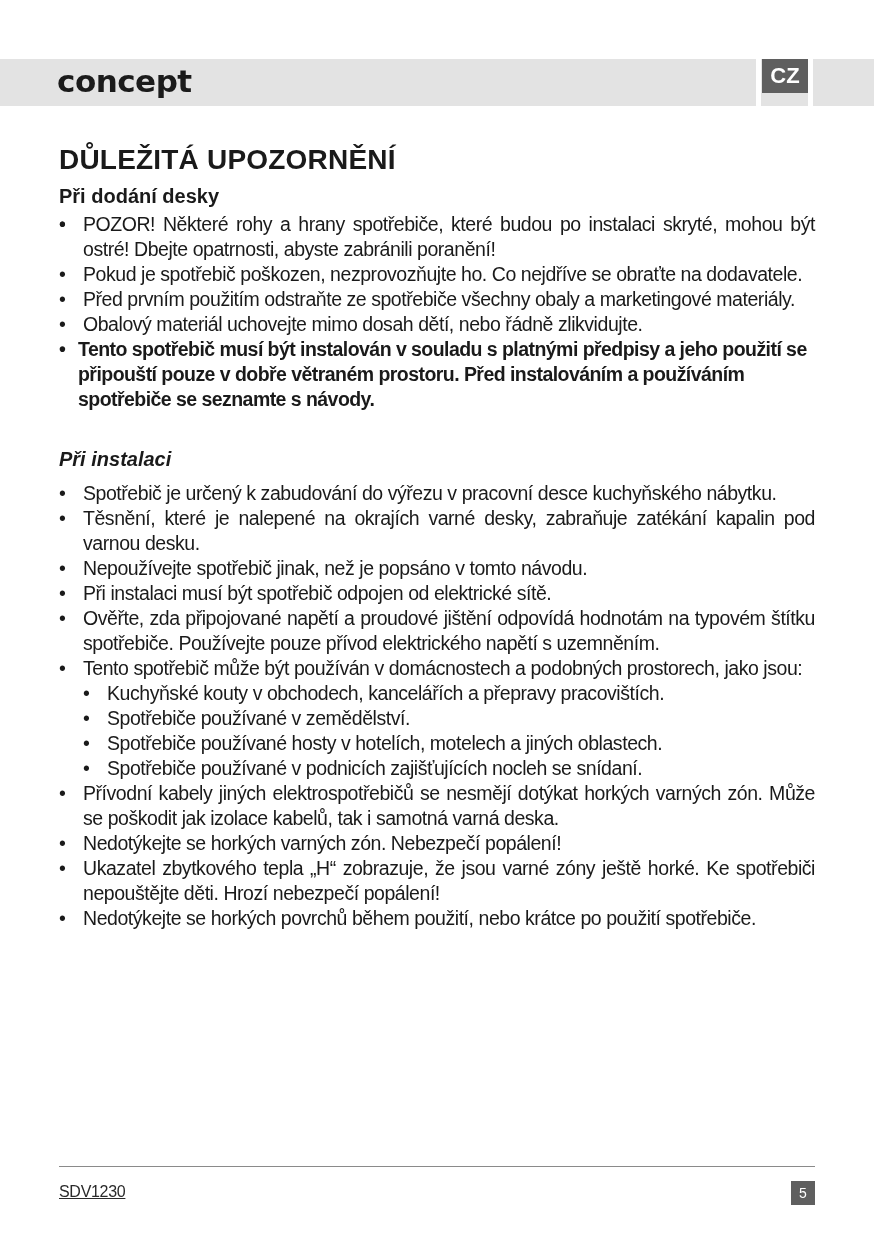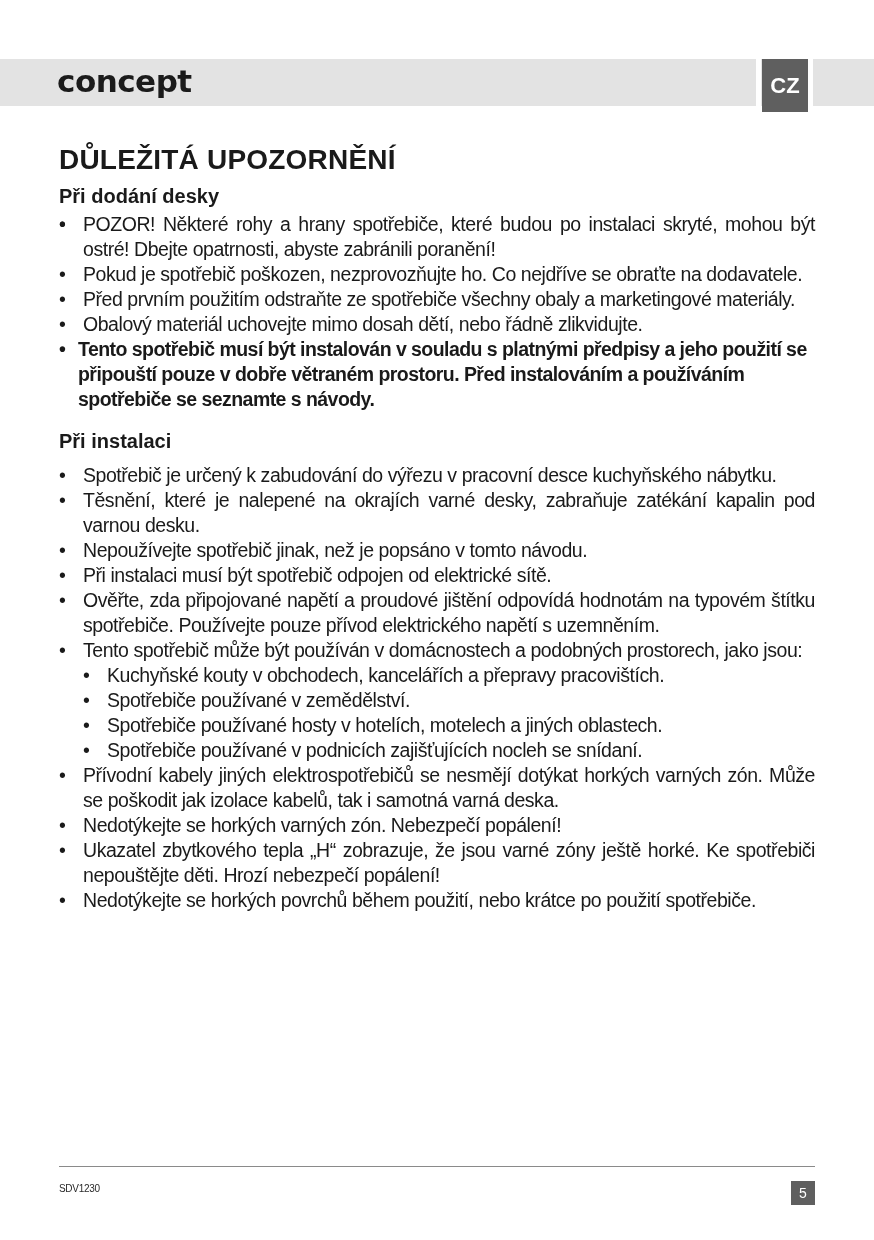--- a/index.html
+++ b/index.html
@@ -2,37 +2,37 @@
 <html><head>
 <meta charset="utf-8">
 <style>
   html, body { margin:0; padding:0; background:#ffffff; }
   body { width:874px; height:1240px; position:relative; overflow:hidden;
          font-family:"Liberation Sans", sans-serif; color:#1a1a1a; }
   .header-band { position:absolute; left:0; top:59px; width:874px; height:47px; background:#e3e3e3; }
   .header-gap { position:absolute; top:59px; width:5px; height:47px; background:#ffffff; }
   .logo { position:absolute; left:57px; top:63px; font-family:"DejaVu Sans", sans-serif; font-weight:bold;
           font-size:31px; letter-spacing:-0.5px; color:#1b1b1b; line-height:36px; }
-  .lang-badge { position:absolute; left:762px; top:59px; width:46px; height:53px; background:#5f5f5f;
+  .lang-badge { position:absolute; left:762px; top:59px; width:46px; height:34px; background:#5f5f5f;
           color:#ffffff; font-weight:bold; font-size:22px; display:flex; align-items:center; justify-content:center;
           font-family:"Liberation Sans Narrow","Liberation Sans", sans-serif; }
   .content { position:absolute; left:59px; top:140px; width:756px; }
   h1 { margin:0; font-size:28px; font-weight:bold; line-height:40px; letter-spacing:0.2px; }
   h2 { margin:0; font-size:20px; font-weight:bold; line-height:32px; }
   ul { margin:0; padding:0; list-style:none; }
   li { position:relative; padding-left:24px; font-size:19.5px; line-height:25px; text-align:justify;
        font-stretch:condensed; letter-spacing:-0.45px; }
   li .bullet { position:absolute; left:0; top:0; width:24px; }
   li.bold { font-weight:bold; letter-spacing:-0.55px; padding-left:19px; text-align:left; }
   ul.sub li { padding-left:24px; }
   .sub-wrap { margin-left:24px; }
-  .sec2 { margin-top:13px; margin-bottom:6px; }
+  .sec2 { margin-top:31px; margin-bottom:6px;font-style:italic; }
   .sec1 { margin-bottom:0; }
   .footer-rule { position:absolute; left:59px; top:1166px; width:756px; height:1px; background:#8a8a8a; }
-  .model { position:absolute; left:59px; top:1183px; font-size:10px; color:#2a2a2a; letter-spacing:-0.3px; }
+  .model { position:absolute; left:59px; top:1183px; font-size:16px; color:#2a2a2a; letter-spacing:-0.3px;text-decoration:underline; }
   .page-num { position:absolute; left:791px; top:1181px; width:24px; height:24px; background:#5f5f5f; color:#fff;
               font-size:14px; display:flex; align-items:center; justify-content:center; }
 </style>
 </head>
 <body>
 
 <div class="header-band"></div>
 <div class="header-gap" style="left:756px"></div>
 <div class="header-gap" style="left:808px"></div>
 <div class="logo">concept</div>

